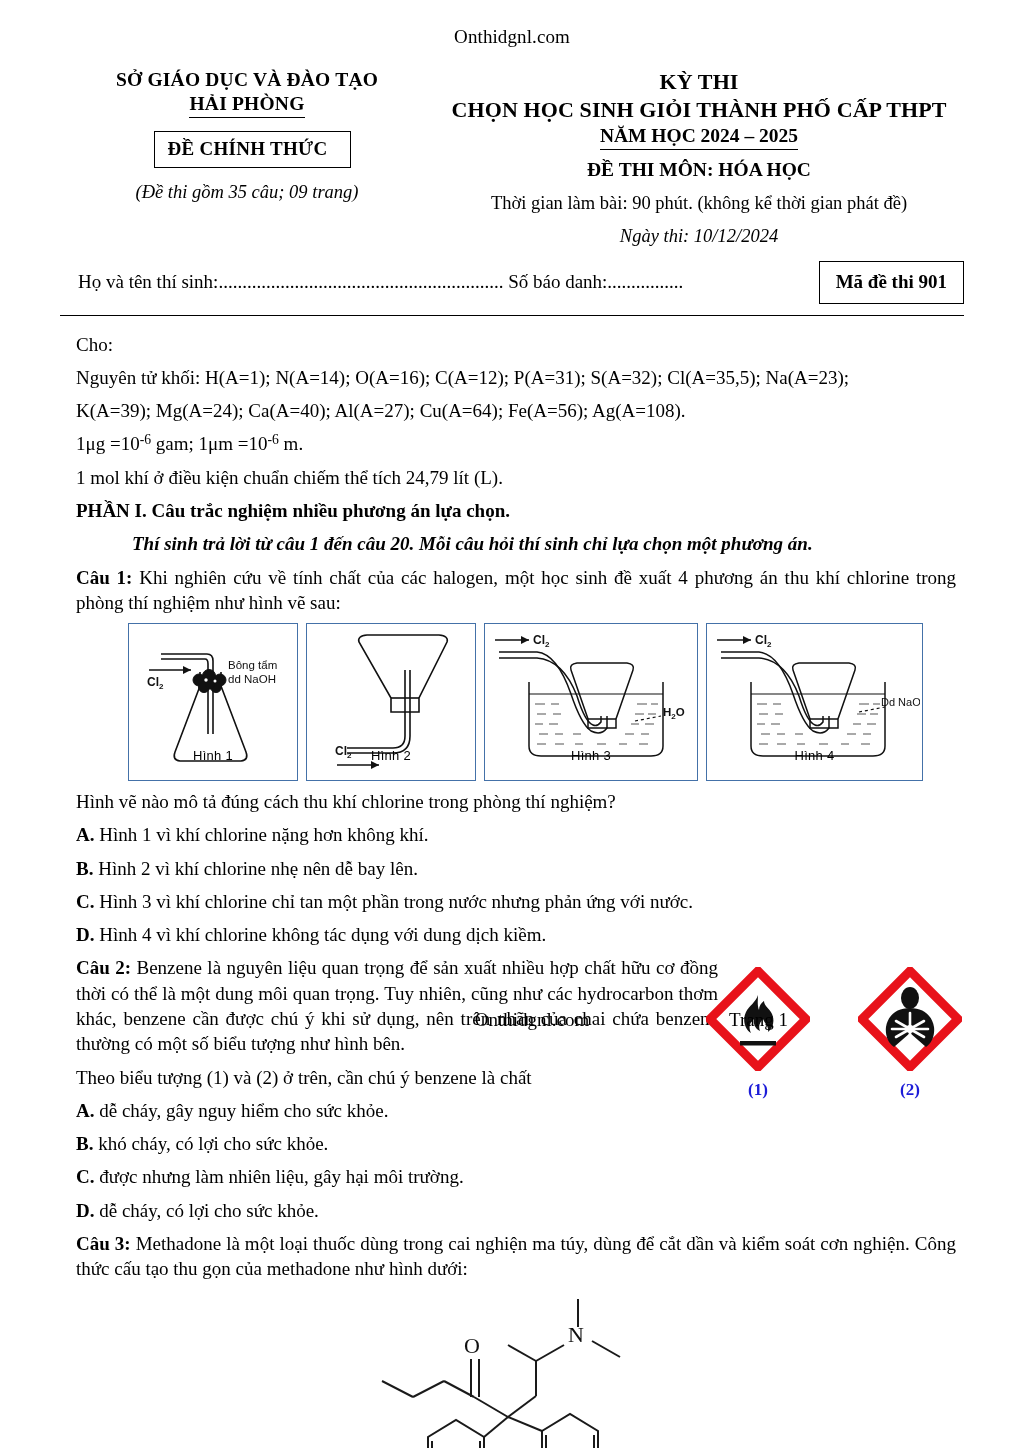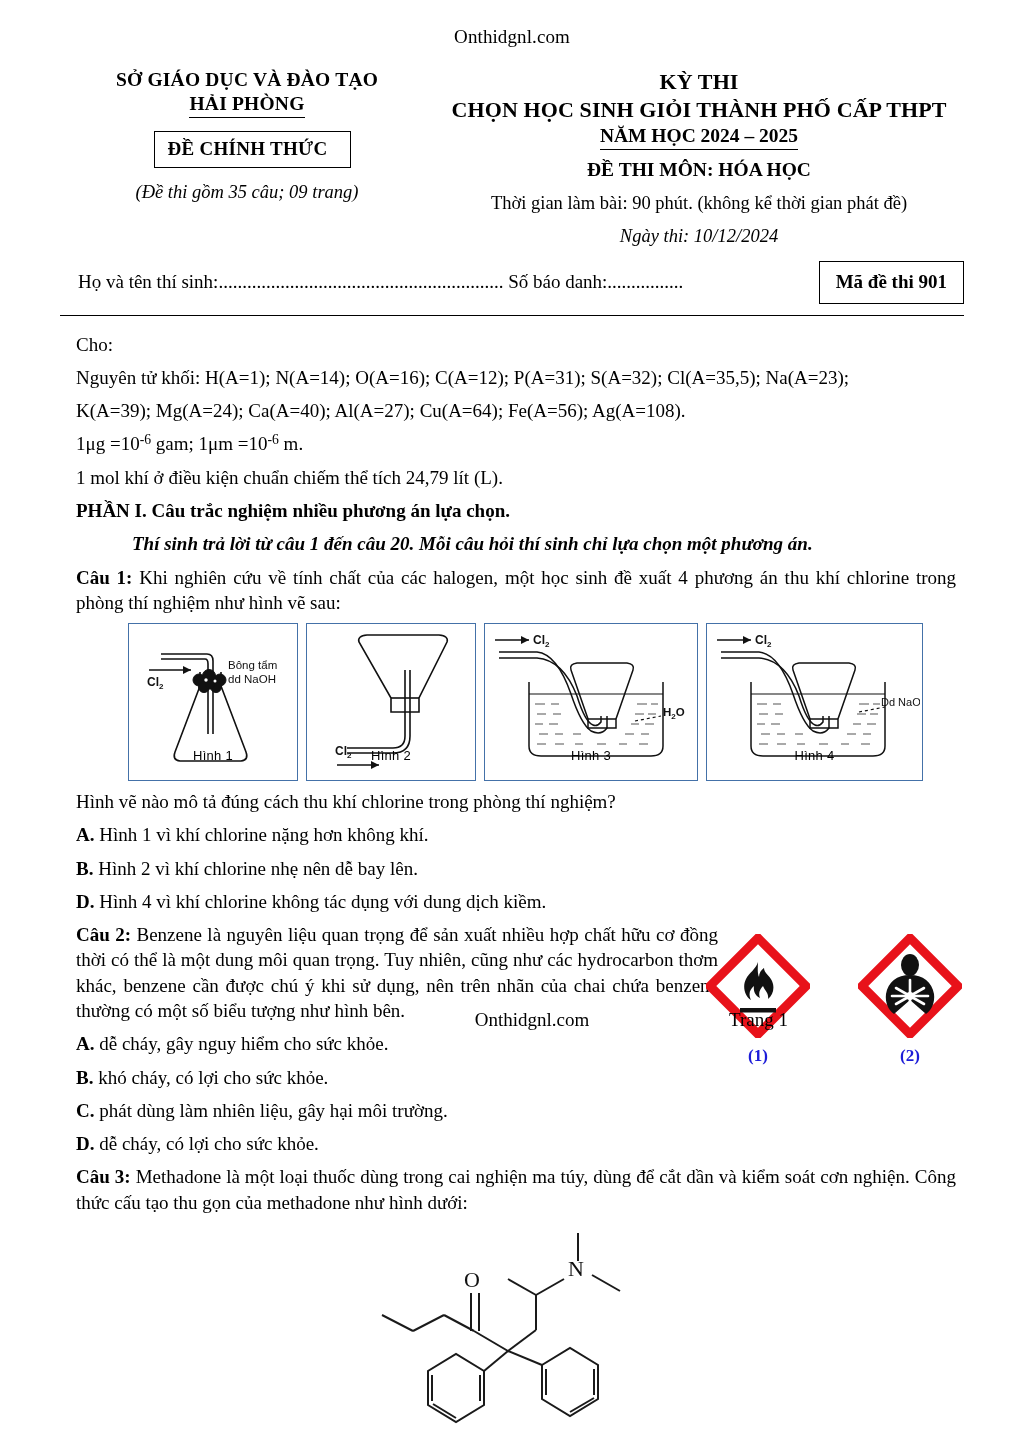--- a/index.html
+++ b/index.html
@@ -362,20 +362,21 @@
             <text x="174" y="82" font-family="Liberation Sans, sans-serif" font-size="11" fill="#111">Dd NaOH</text>
           </svg>
           <div class="fig-cap">Hình 4</div>
         </div>
 
       </div>
 
       <p class="opt">Hình vẽ nào mô tả đúng cách thu khí chlorine trong phòng thí nghiệm?</p>
       <p class="opt"><b>A.</b><span> Hình 1 vì khí chlorine nặng hơn không khí.</span></p>
       <p class="opt"><b>B.</b><span> Hình 2 vì khí chlorine nhẹ nên dễ bay lên.</span></p>
+      <p class="opt"><b>C.</b><span> Hình 3 vì khí chlorine chỉ tan một phần trong nước nhưng phản ứng với nước.</span></p>
       <p class="opt"><b>D.</b><span> Hình 4 vì khí chlorine không tác dụng với dung dịch kiềm.</span></p>
     </div>
 
     <div class="q-block q2-wrap">
       <p class="q-text q2-text"><span class="q-label">Câu 2:</span><span> Benzene là nguyên liệu quan trọng để sản xuất nhiều hợp chất hữu cơ đồng thời có thể là một dung môi quan trọng. Tuy nhiên, cũng như các hydrocarbon thơm khác, benzene cần được chú ý khi sử dụng, nên trên nhãn của chai chứa benzene thường có một số biểu tượng như hình bên.</span></p>
 
       <div class="hazards">
         <div class="hazard">
           <svg width="104" height="104" viewBox="0 0 104 104">
             <rect x="52" y="4" width="68" height="68" transform="rotate(45 52 4)" fill="#fff" stroke="#e8121a" stroke-width="9"></rect>
@@ -400,23 +401,24 @@
               <path d="M34 62 L70 62"></path>
             </g>
             <g fill="#fff">
               <circle cx="52" cy="62" r="4"></circle>
             </g>
           </svg>
           <div class="hazard-label">(2)</div>
         </div>
       </div>
 
+      <p class="opt">Theo biểu tượng (1) và (2) ở trên, cần chú ý benzene là chất</p>
       <p class="opt"><b>A.</b><span> dễ cháy, gây nguy hiểm cho sức khỏe.</span></p>
       <p class="opt"><b>B.</b><span> khó cháy, có lợi cho sức khỏe.</span></p>
-      <p class="opt"><b>C.</b><span> phát dùng làm nhiên liệu, gây hại môi trường.</span></p>
+      <p class="opt"><b>C.</b><span> được nhưng làm nhiên liệu, gây hại môi trường.</span></p>
       <p class="opt"><b>D.</b><span> dễ cháy, có lợi cho sức khỏe.</span></p>
     </div>
 
     <div class="q-block">
       <p class="q-text"><span class="q-label">Câu 3:</span><span> Methadone là một loại thuốc dùng trong cai nghiện ma túy, dùng để cắt dần và kiểm soát cơn nghiện. Công thức cấu tạo thu gọn của methadone như hình dưới:</span></p>
 
       <div class="struct-wrap">
         <svg width="300" height="205" viewBox="0 0 300 205">
           <g fill="none" stroke="#1a1a1a" stroke-width="2">
 

